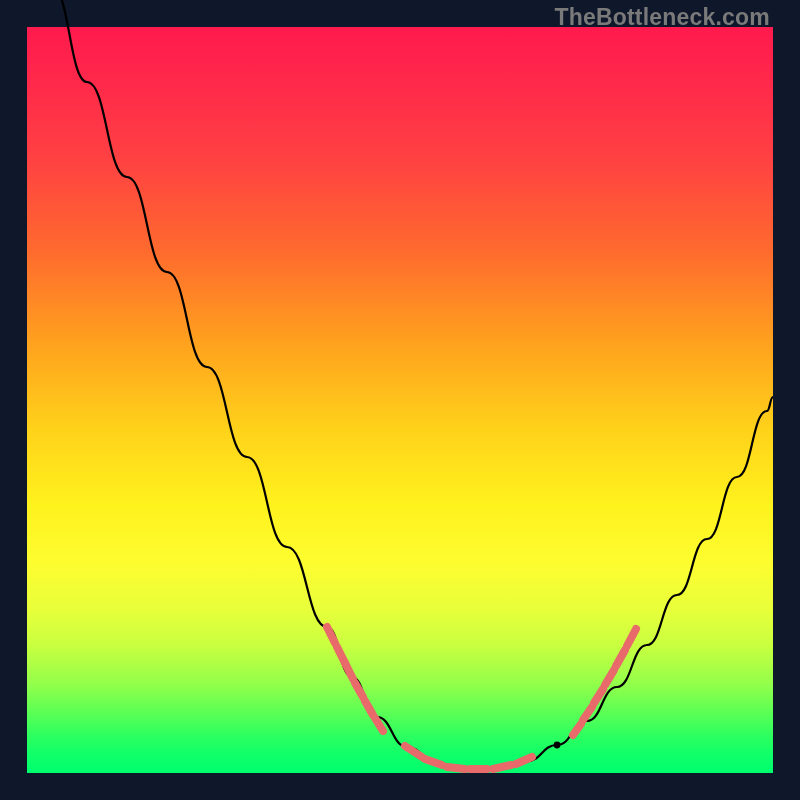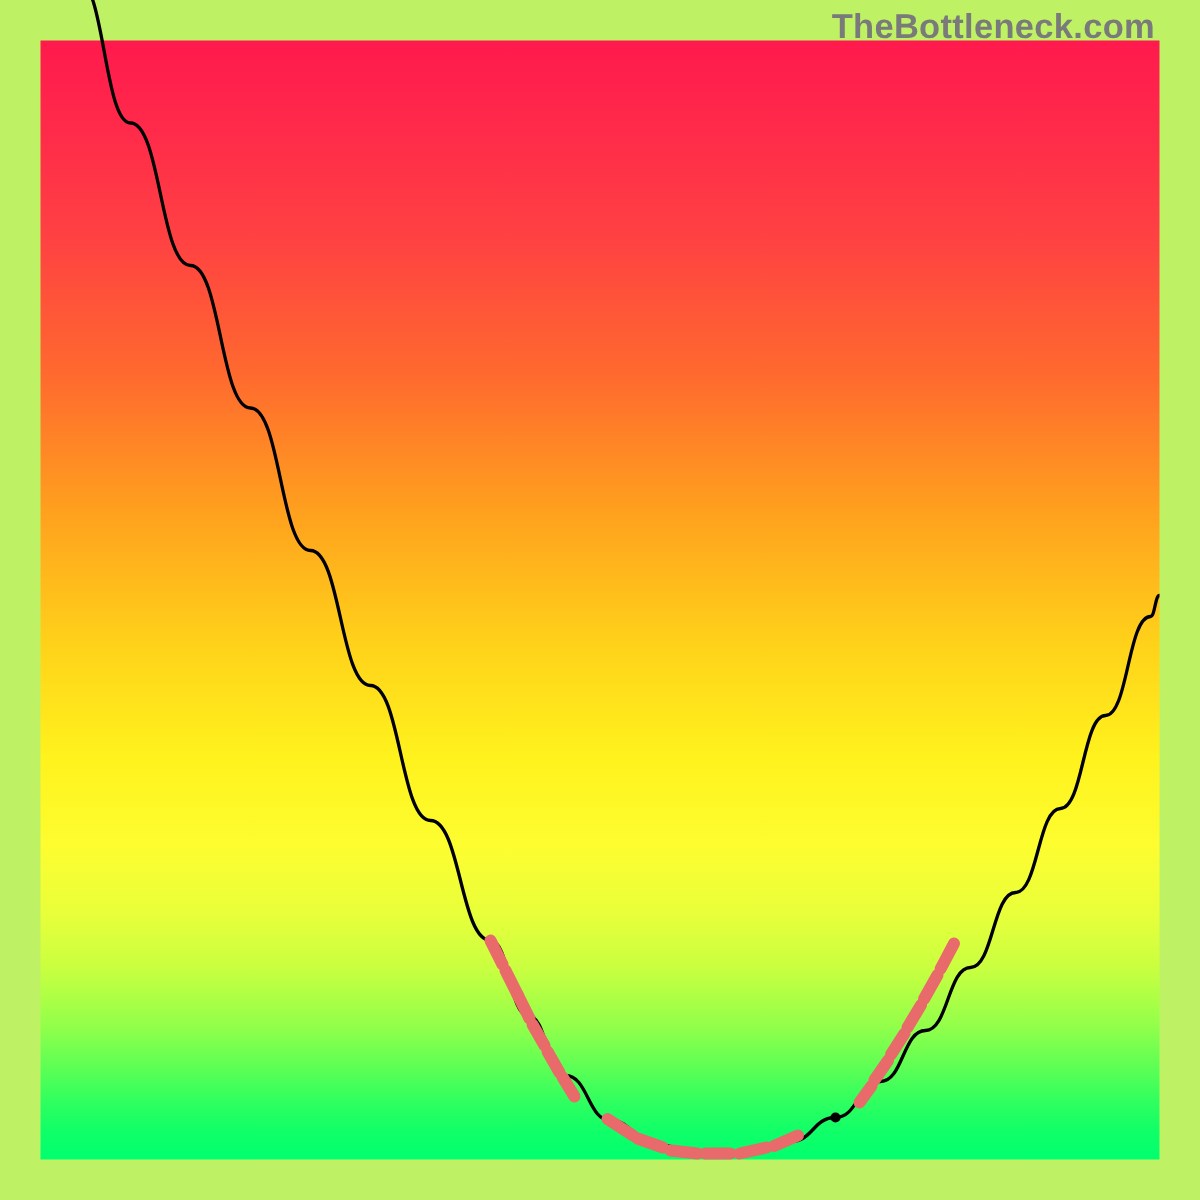--- a/index.html
+++ b/index.html
@@ -10,21 +10,21 @@
     background: #000;
     overflow: hidden;
     font-family: Arial, Helvetica, sans-serif;
   }
   .frame {
     position: absolute;
     left: 0;
     top: 0;
     width: 800px;
     height: 800px;
-    background: #bef264;
+    background: #0f172a;
   }
   .plot-area {
     position: absolute;
     left: 27px;
     top: 27px;
     width: 746px;
     height: 746px;
     
     background: linear-gradient(
       to bottom,

